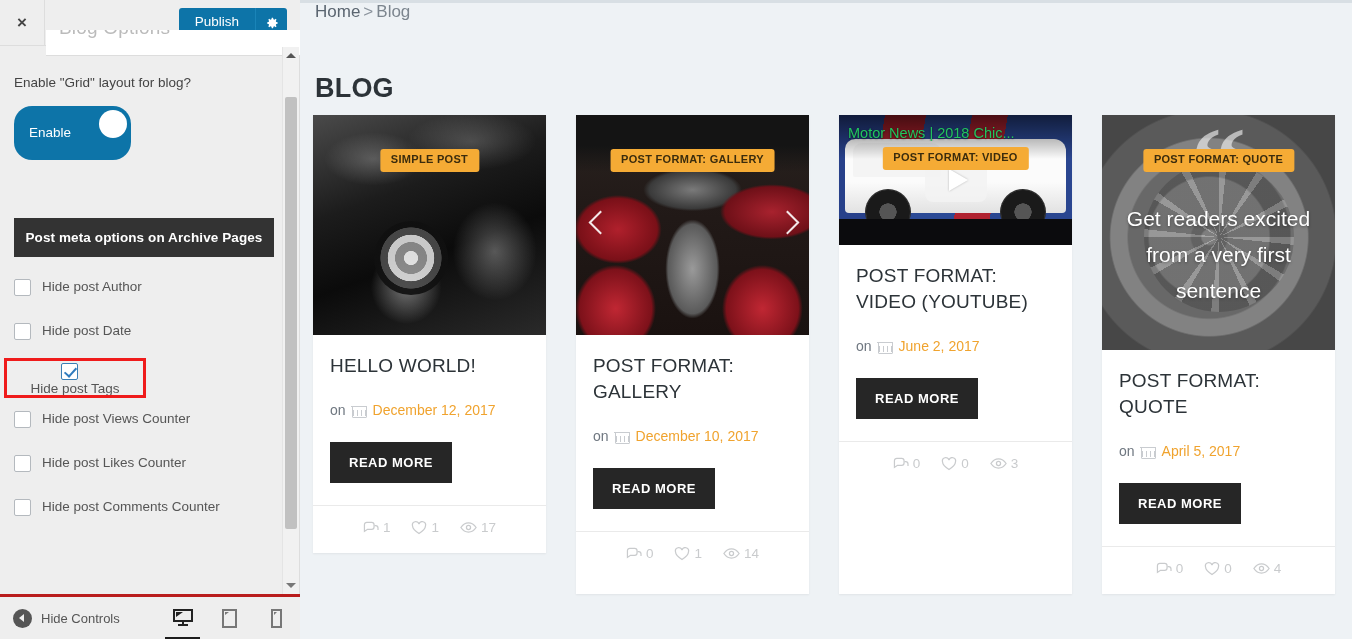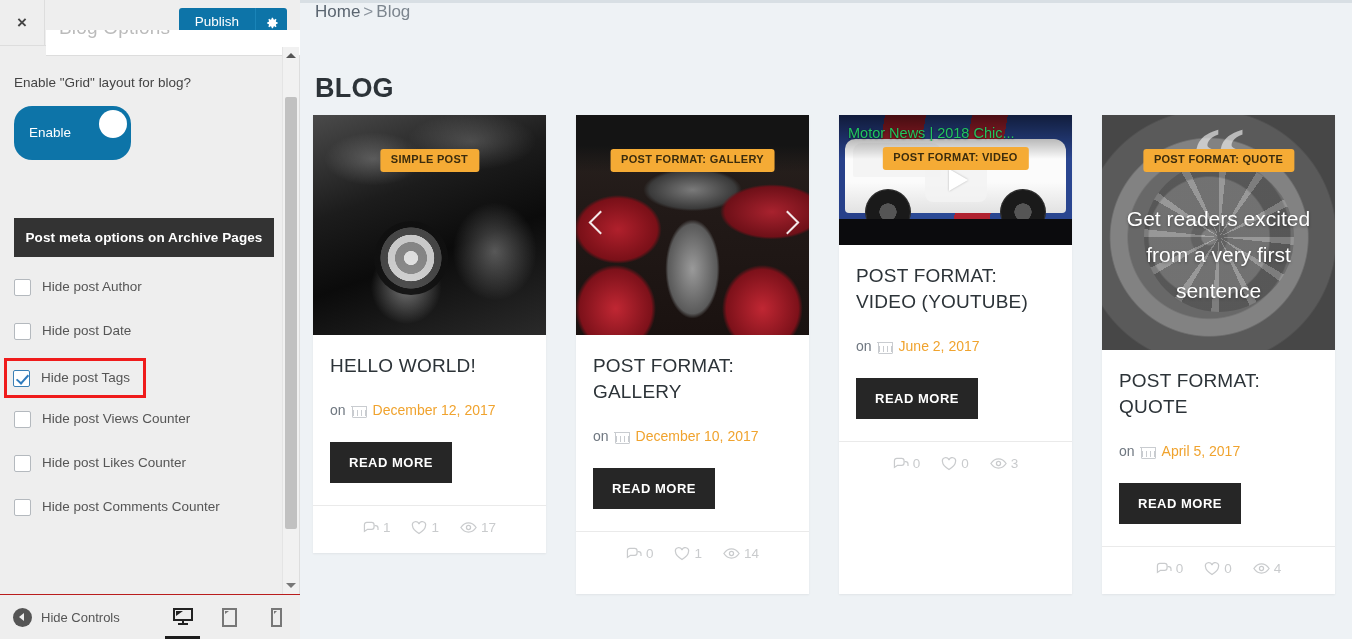--- a/index.html
+++ b/index.html
@@ -171,20 +171,21 @@
     line-height: 18px;
   }
   .cz-check-row.highlighted {
     outline: 3px solid #ef1b1b;
     padding: 2px 6px;
     margin-left: -7px;
     margin-right: 0;
     height: 34px;
     width: 136px;
     margin-bottom: 10px;
+    flex-direction: column;
   }
 
   
   .cz-scrollbar {
     position: absolute;
     right: 0; top: 47px;
     width: 17px; height: 547px;
     background: #f1f1f1;
     border-left: 1px solid #e4e4e4;
   }
@@ -211,21 +212,21 @@
     border-radius: 2px;
     cursor: pointer;
   }
 
   
   .cz-footer {
     position: absolute;
     bottom: 0; left: 0;
     width: 300px; height: 45px;
     background: #eeeeee;
-    border-top: 1px solid #b91c1c;
+    border-top: 3px solid #b91c1c;
     display: flex; align-items: center;
   }
   .cz-hide-controls {
     display: flex; align-items: center;
     margin-left: 13px;
     cursor: pointer;
   }
   .cz-hc-icon {
     width: 19px; height: 19px;
     border-radius: 50%;

